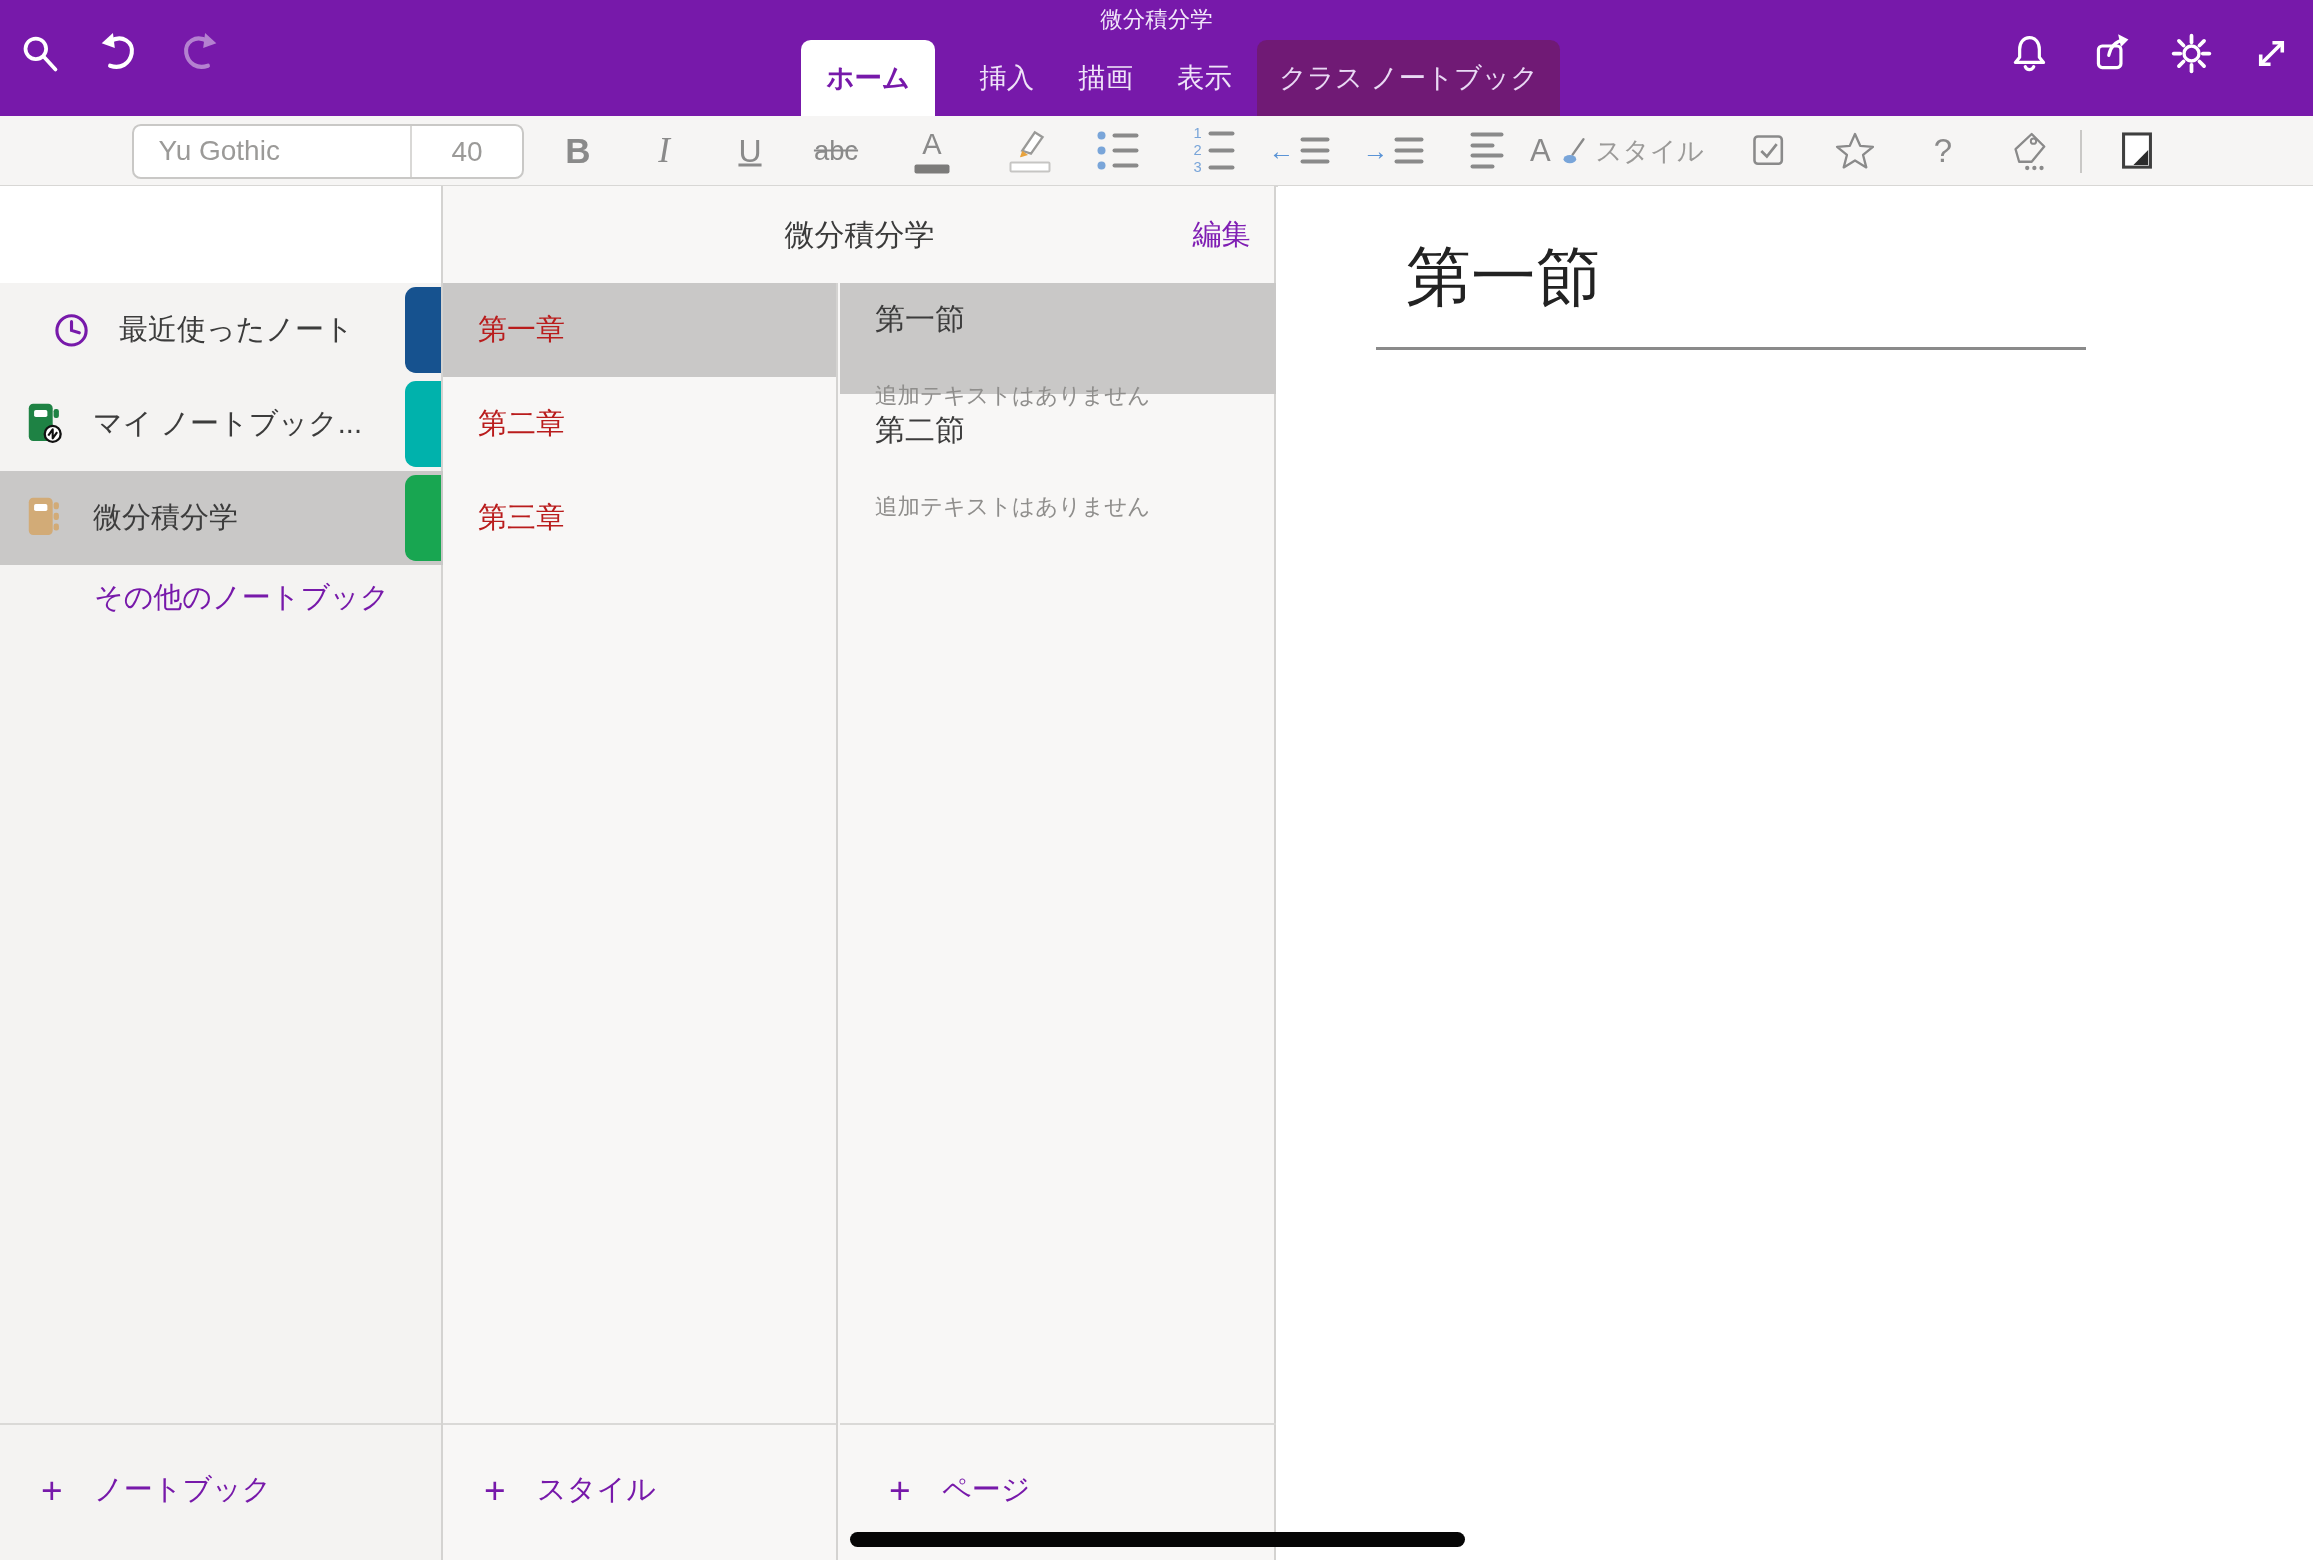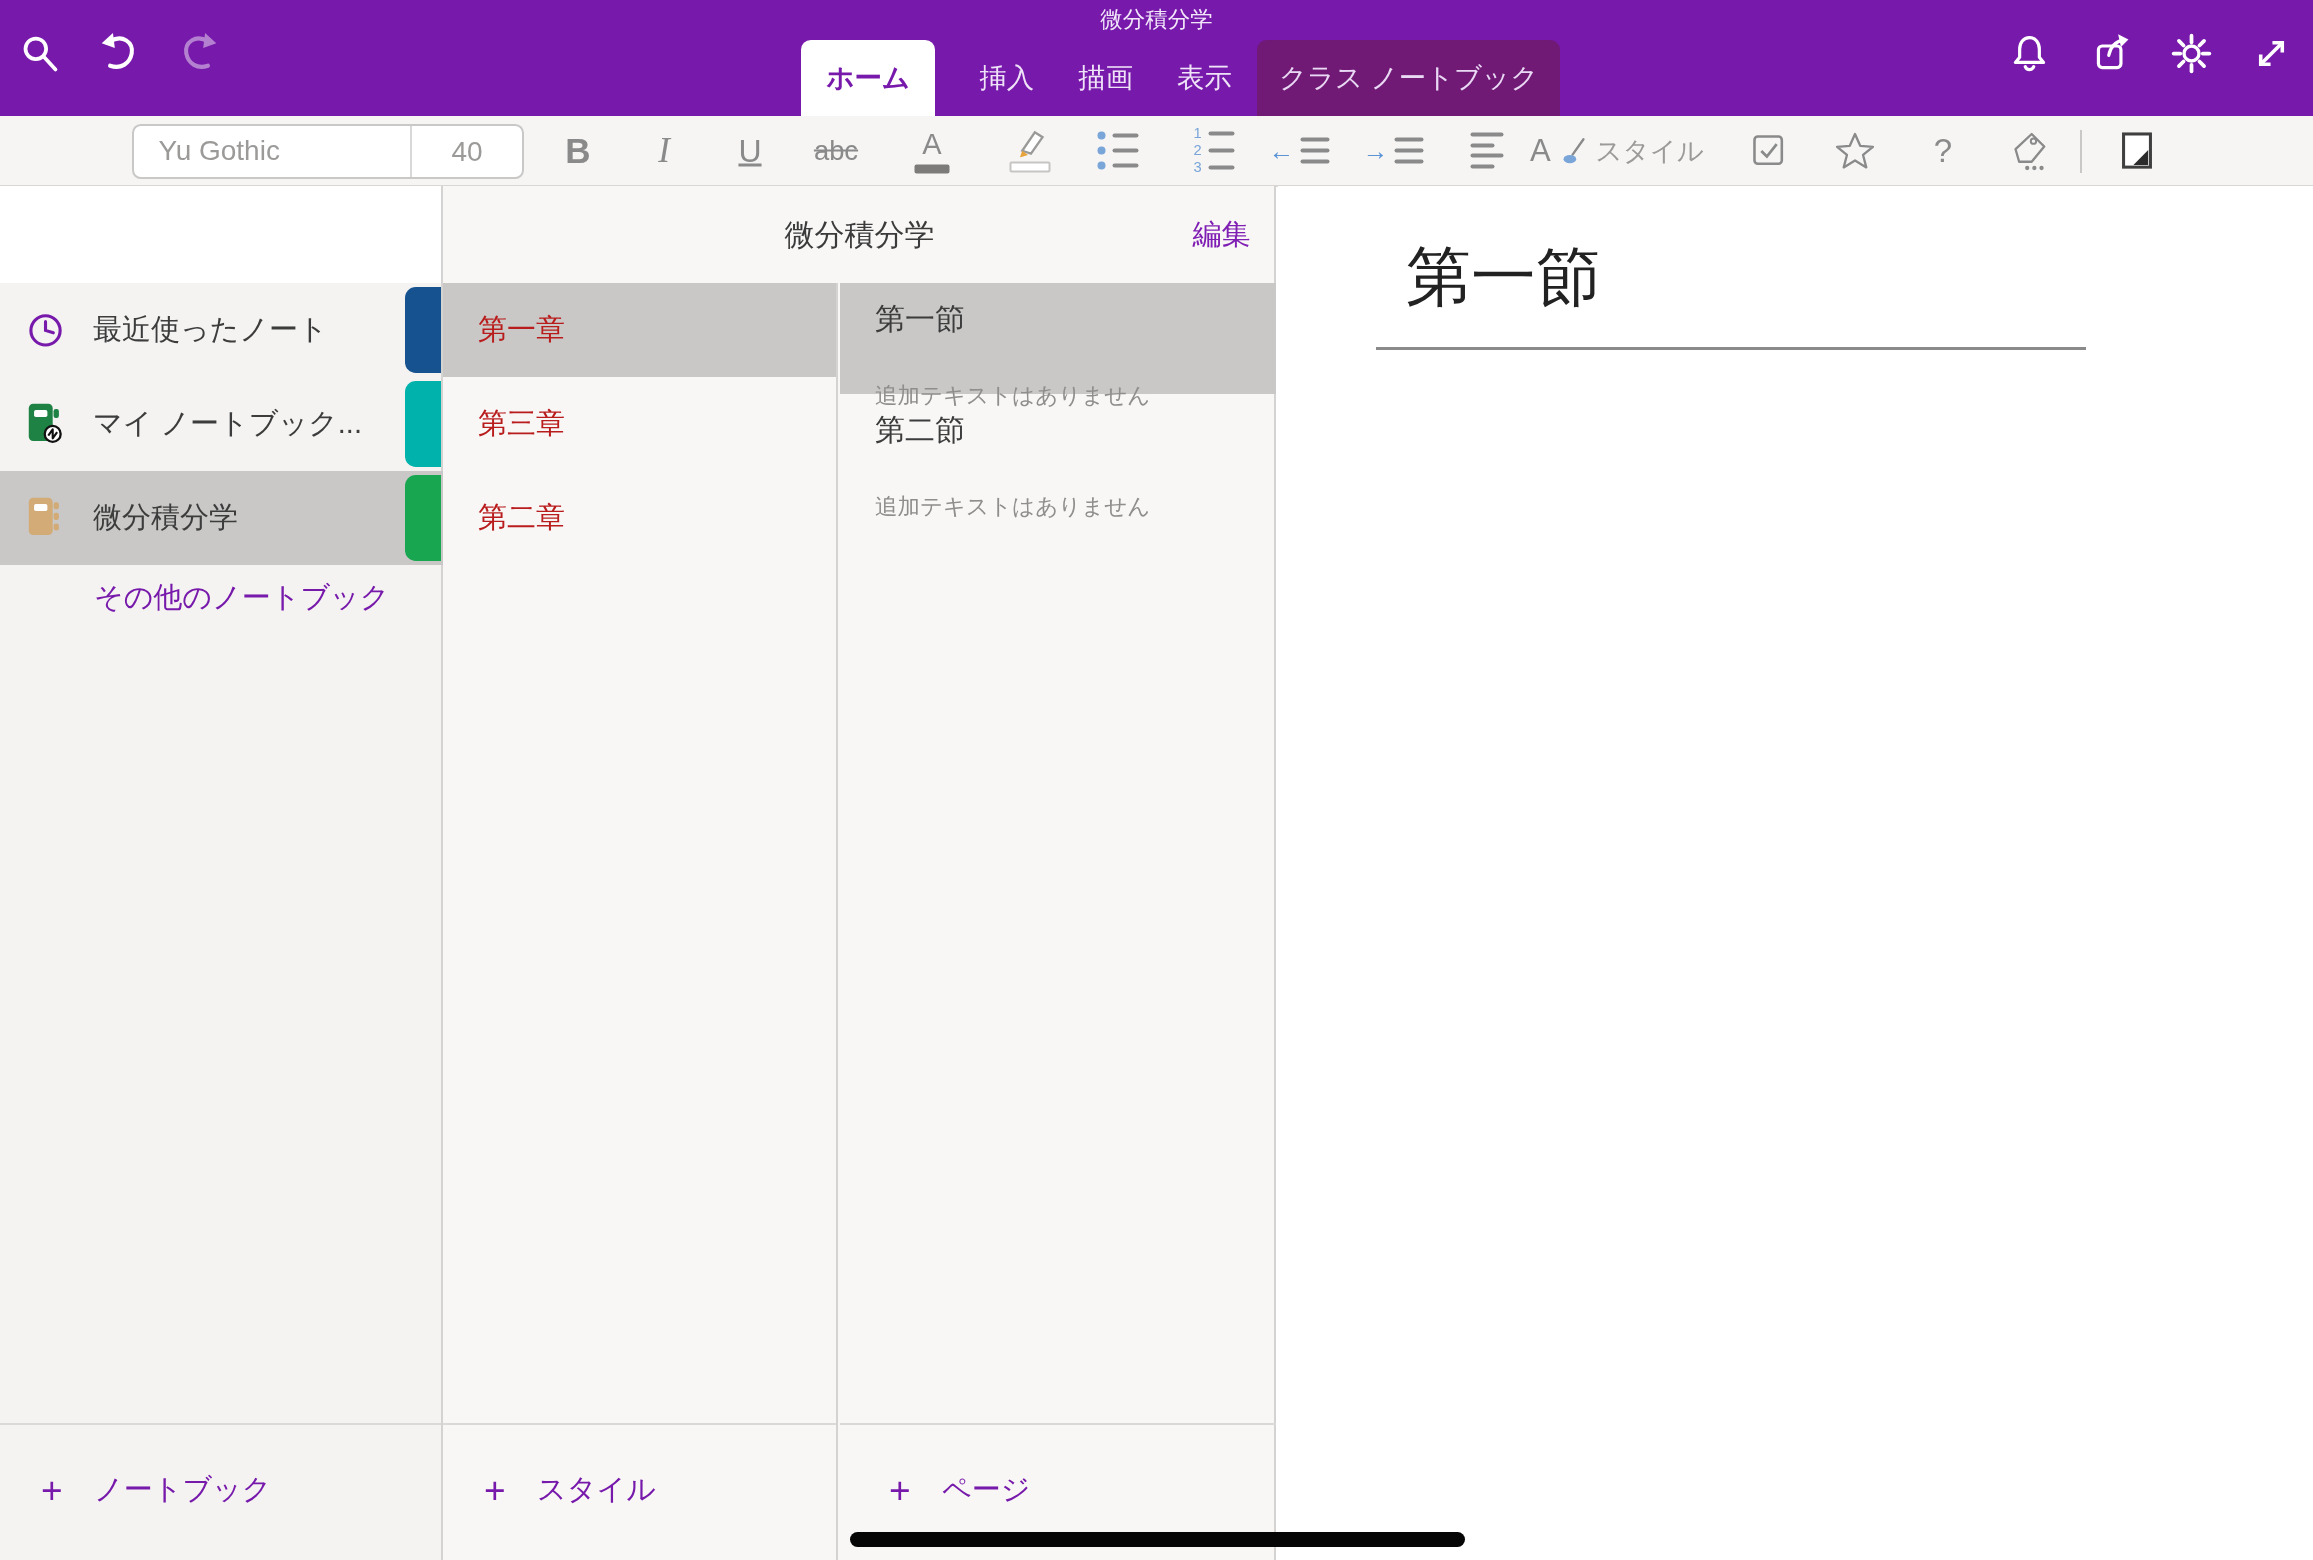--- a/index.html
+++ b/index.html
@@ -292,21 +292,21 @@
           <path d="M36.5 39.5 L36.5 23 L20 39.5 Z" fill="#2B2B2B"></path>
         </svg>
     </div>
   </div>
 
   <div class="main">
 
     <aside class="sidebar">
       <div class="sb-topbox"></div>
 
-      <div class="sb-row" style="top:97px;">
+      <div class="sb-row" style="top:97px;margin-left:26px;">
         <span class="sb-ic">
           <svg viewBox="0 0 40 46">
               <circle cx="19" cy="23" r="15" fill="none" stroke="#7719AA" stroke-width="3.2"></circle>
               <path d="M19 14 L19 23 L27 25.5" fill="none" stroke="#7719AA" stroke-width="3.2" stroke-linecap="round"></path>
             </svg>
         </span>
         <span class="sb-label">最近使ったノート</span>
       </div>
       <div class="sb-row" style="top:191px;">
         <span class="sb-ic">
@@ -352,24 +352,24 @@
       <div class="nav-hdr">
         <div class="nav-title">微分積分学</div>
         <div class="nav-edit">編集</div>
       </div>
 
       <div class="sec-col">
         <div class="sec-row selected">
           <span class="sec-label">第一章</span>
         </div>
         <div class="sec-row">
+          <span class="sec-label">第二章</span>
+        </div>
+        <div class="sec-row">
           <span class="sec-label">第三章</span>
-        </div>
-        <div class="sec-row">
-          <span class="sec-label">第二章</span>
         </div>
         <div class="col-bottom">
           <div class="add-btn" style="left:41px;">
             <span class="plus">+</span>
             <span class="add-label">スタイル</span>
           </div>
         </div>
       </div>
 
       <div class="pg-col">

